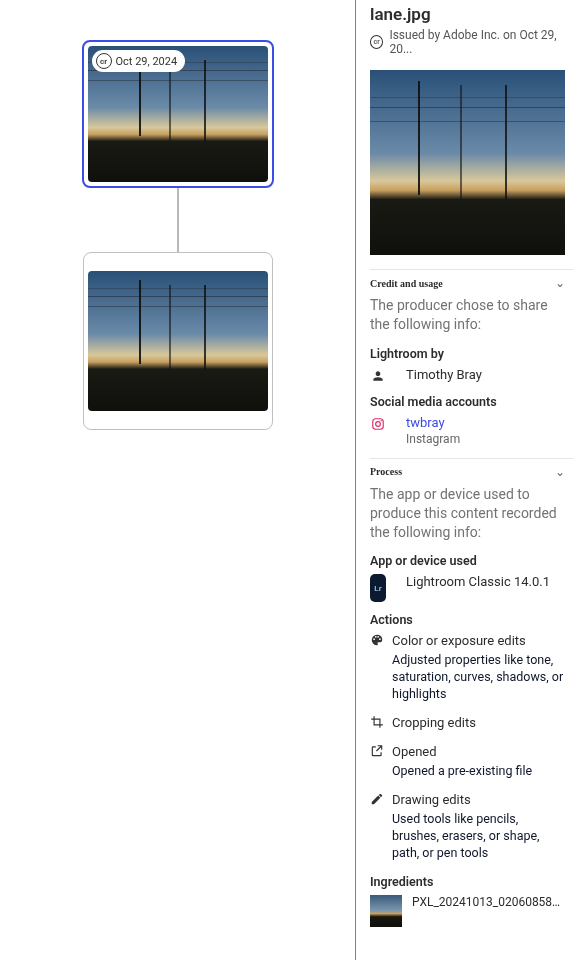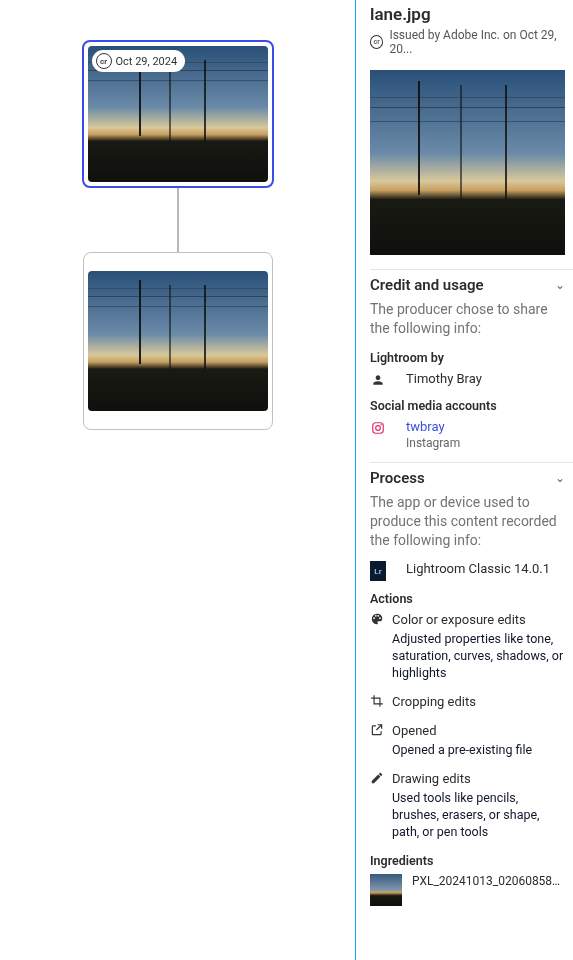--- a/index.html
+++ b/index.html
@@ -143,22 +143,23 @@
 
 .section { margin-bottom: 12px; }
 .sec-header {
   display: flex;
   justify-content: space-between;
   align-items: center;
   padding: 6px 8px 6px 0;
   border-top: 1px solid #e5e5e5;
 }
 .sec-title {
-  font-size: 15px;
+  font-size: 10px;
   font-weight: 600;
+  font-family: Liberation Serif, serif;
 }
 .chev { font-size: 12px; color: #666; }
 .sec-desc {
   font-size: 14px;
   color: #737373;
   line-height: 1.35;
   margin-bottom: 12px;
   padding-right: 8px;
 }
 .sub-label {
@@ -178,23 +179,23 @@
   display: flex;
   align-items: center;
   justify-content: center;
   flex-shrink: 0;
   margin-top: 1px;
 }
 .social-link { color: #3b4de8; cursor: pointer; }
 .social-sub { font-size: 12px; color: #666; margin-top: 2px; }
 
 .lr-icon {
-  width: 16px; height: 20px;
+  width: 16px; height: 28px;
   background: #0b1a2e;
-  border-radius: 0;
+  border-radius: 5px;
   color: #8ab8e6;
   font-size: 8px;
   font-weight: 700;
   display: flex;
   align-items: center;
   justify-content: center;
 }
 
 .action-item { margin-bottom: 12px; padding-right: 6px; }
 .action-head {
@@ -279,20 +280,21 @@
     </div>
   </div>
 
   <div class="section">
     <div class="sec-header">
       <span class="sec-title">Process</span>
       <span class="chev">⌄</span>
     </div>
     <div class="sec-desc">The app or device used to produce this content recorded the following info:</div>
 
+    <div class="sub-label">App or device used</div>
     <div class="info-row">
       <span class="lr-icon">Lr</span>
       <span>Lightroom Classic 14.0.1</span>
     </div>
 
     <div class="sub-label">Actions</div>
 
     <div class="action-item">
       <div class="action-head">
         <span class="ico">

